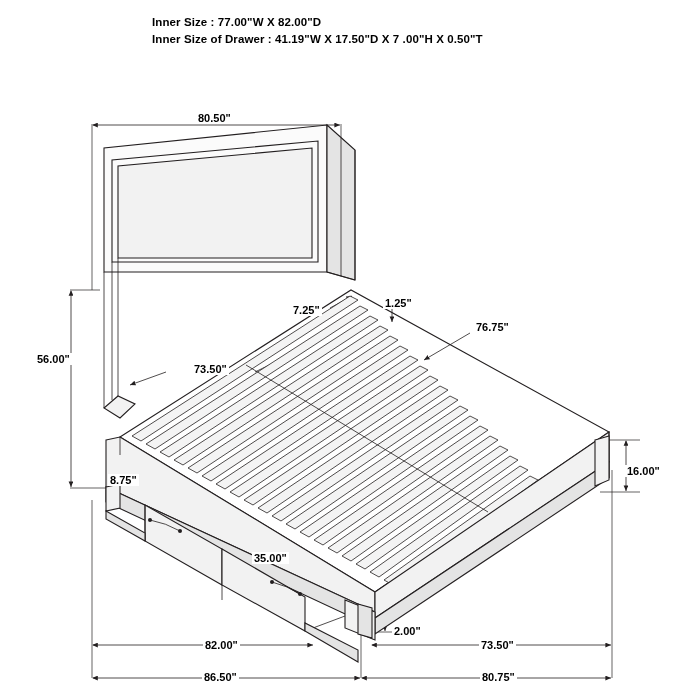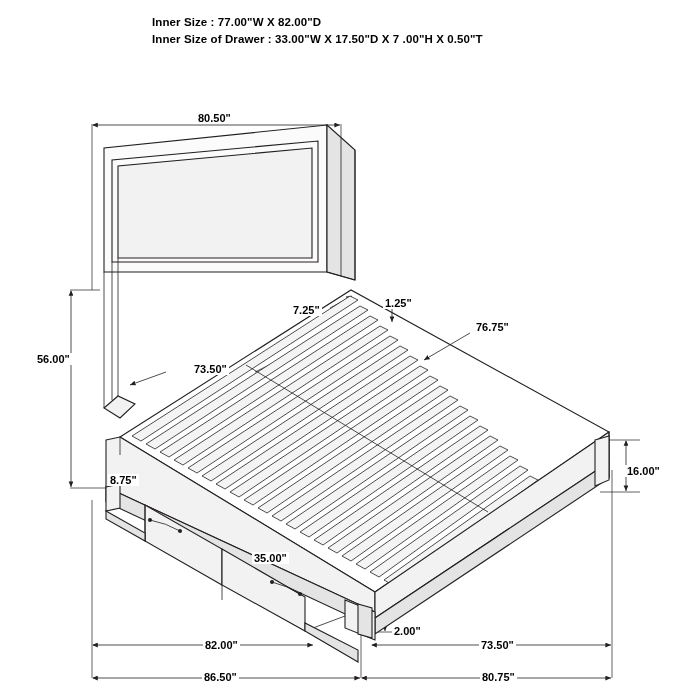--- a/index.html
+++ b/index.html
@@ -53,21 +53,21 @@
   .face { fill: #f2f2f2; }
   .dark { fill: #e4e4e4; }
 </style>
 </head>
 <body>
 
 <div id="stage">
 
   <div class="header-note">
     <div>Inner Size : 77.00"W X 82.00"D</div>
-    <div>Inner Size of Drawer : 33.00"W X 17.50"D X 7 .00"H X 0.50"T</div>
+    <div>Inner Size of Drawer : 41.19"W X 17.50"D X 7 .00"H X 0.50"T</div>
   </div>
 
   <svg width="700" height="700" viewBox="0 0 700 700">
 
     <g class="ext">
 
       <line x1="92" y1="124" x2="92" y2="290"></line>
       <line x1="341" y1="124" x2="341" y2="152"></line>
 
       <line x1="70" y1="290" x2="100" y2="290"></line>

